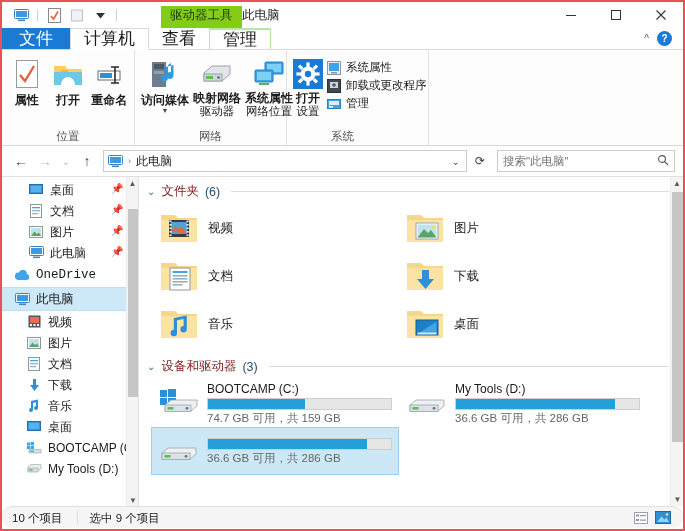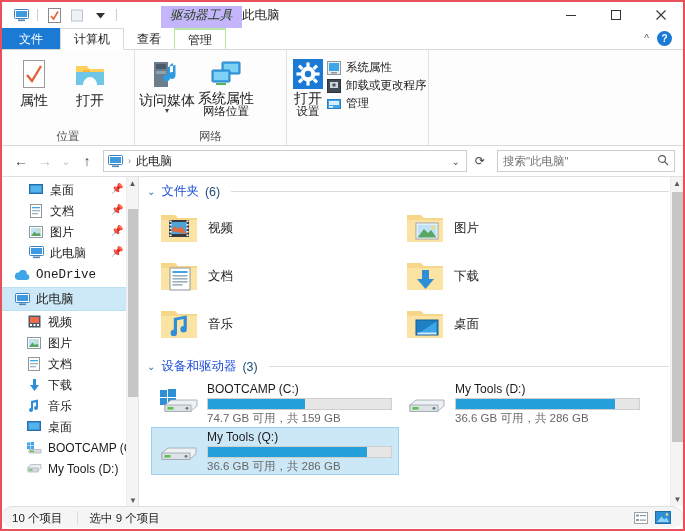--- a/index.html
+++ b/index.html
@@ -34,27 +34,26 @@
   .qat-btn {
     width: 18px; height: 18px;
     display: flex; align-items: center; justify-content: center;
   }
   .qat-sep {
     width: 1px; height: 12px; background: #cfcfcf; margin: 0 2px;
   }
   .ctx-tab-header {
     position: absolute;
     left: 159px; top: 4px;
-    background: #c4b5fd;
+    background: #84cc16;
     color: #1d3b10;
     font-size: 12.5px;
     padding: 2px 9px 13px 9px;
     line-height: 15px;
     white-space: nowrap;
-    font-style: italic;
   }
   .win-title {
     position: absolute;
     left: 240px; top: 5px;
     font-size: 12.5px;
     color: #1b1b1b;
     line-height: 16px;
   }
   .wincontrols {
     position: absolute; right: 0; top: 0;
@@ -69,21 +68,21 @@
   
   #tabstrip {
     position: relative;
     height: 22px;
     background: #ffffff;
     display: flex;
     align-items: stretch;
     border-bottom: 1px solid #d9d9d9;
   }
   .tab {
-    font-size: 12px;
+    font-size: 17px;
     display: flex; align-items: center;
     padding: 0 13px;
     color: #1b1b1b;
     line-height: 14px;
     white-space: nowrap;
   }
   .tab.file {
     background: #1a7ad4;
     color: #ffffff;
     padding: 0 17px;
@@ -144,26 +143,27 @@
     line-height: 18px;
     height: 18px;
   }
   .big-btn {
     width: 52px;
     display: flex; flex-direction: column; align-items: center;
     padding-top: 5px;
     cursor: default;
   }
   .big-btn .lbl {
-    font-size: 14px;
+    font-size: 12px;
     color: #1b1b1b;
     text-align: center;
     line-height: 13px;
     margin-top: 3px;
     white-space: nowrap;
+    font-weight: bold;
   }
   .big-btn .lbl2 {
     font-size: 11.5px; color: #1b1b1b;
     text-align: center; line-height: 13px;
     white-space: nowrap;
   }
   .big-btn.wide { width: 58px; }
   .small-list {
     display: flex; flex-direction: column;
     gap: 3px; padding-top: 6px;
@@ -291,21 +291,21 @@
     background: #ffffff;
     overflow: hidden;
   }
   .group-head {
     display: flex; align-items: center;
     padding: 6px 14px 2px 8px;
     gap: 6px;
   }
   .group-chevron { color: #3f6f9e; font-size: 10px; }
   .group-title {
-    font-size: 12.5px; color: #1d4ed8; white-space: nowrap;
+    font-size: 12.5px; color: #7f1d1d; white-space: nowrap;
   }
   .group-count { font-size: 12.5px; color: #1f4e79; }
   .group-rule {
     flex: 1; height: 1px; background: #dcdcdc; margin-left: 5px;
   }
   .tiles {
     display: flex; flex-wrap: wrap;
     padding: 2px 0 0 14px;
   }
   .tile {
@@ -471,35 +471,53 @@
         </div>
         <div class="big-btn">
           <svg width="32" height="32" viewBox="0 0 32 32">
               <path d="M2 7 h11 l2.5 3 H30 v16 H2 Z" fill="#ffcf5c"></path>
               <rect x="9" y="11" width="7" height="3" fill="#f6b63d"></rect>
               <path d="M2 26 V13 h28 v13 Z" fill="#6fc7e8"></path>
               <path d="M9 26 c0-5 4-8 7-8 s7 3 7 8 Z" fill="#fff"></path>
             </svg>
           <span class="lbl">打开</span>
         </div>
+        <div class="big-btn">
+          <svg width="32" height="32" viewBox="0 0 32 32">
+              <rect x="5" y="12" width="22" height="9" fill="#fff" stroke="#6b6b6b"></rect>
+              <rect x="7" y="14" width="12" height="5" fill="#2f8fd6"></rect>
+              <path d="M22 8 v16 M18 8 h8 M18 24 h8" stroke="#2b2b2b" stroke-width="1.6" fill="none"></path>
+            </svg>
+          <span class="lbl">重命名</span>
+        </div>
       </div>
       <div class="rgroup-label">位置</div>
     </div>
 
     <div class="rgroup" style="width:152px;">
       <div class="rgroup-items">
         <div class="big-btn">
           <svg width="34" height="32" viewBox="0 0 34 32">
               <rect x="4" y="3" width="14" height="25" fill="#6d7d8c"></rect>
               <rect x="6" y="5" width="10" height="5" fill="#4b5a68"></rect>
               <rect x="6" y="12" width="10" height="3" fill="#8fa0ae"></rect>
               <path d="M20 6 v13 a3.5 3.5 0 1 1 -2.5 -3.4 V8 l8-2 v10.5 a3.5 3.5 0 1 1 -2.5 -3.4 V4 Z" fill="#2e9ae0"></path>
             </svg>
           <span class="lbl">访问媒体</span>
           <span class="caret-dn">▾</span>
+        </div>
+        <div class="big-btn">
+          <svg width="34" height="30" viewBox="0 0 34 30">
+              <path d="M4 14 L12 7 h18 v8 l-8 7 H4 Z" fill="#e3e6e9" stroke="#9aa3ab"></path>
+              <rect x="4" y="15" width="18" height="7" fill="#cfd5da" stroke="#9aa3ab"></rect>
+              <rect x="6" y="17" width="7" height="3" fill="#59c24a"></rect>
+              <circle cx="18.5" cy="18.5" r="1.3" fill="#5a6670"></circle>
+            </svg>
+          <span class="lbl">映射网络</span>
+          <span class="lbl2">驱动器</span>
         </div>
         <div class="big-btn wide">
           <svg width="34" height="30" viewBox="0 0 34 30">
               <rect x="13" y="3" width="18" height="12" rx="1" fill="#3ea6e8" stroke="#2b7fbe"></rect>
               <rect x="15" y="5" width="14" height="8" fill="#7fd0f5"></rect>
               <rect x="3" y="11" width="18" height="12" rx="1" fill="#3ea6e8" stroke="#2b7fbe"></rect>
               <rect x="5" y="13" width="14" height="8" fill="#7fd0f5"></rect>
               <rect x="7" y="24" width="10" height="2" fill="#52b35f"></rect>
             </svg>
           <span class="lbl">系统属性</span>
@@ -551,20 +569,21 @@
           <div class="small-item">
             <svg width="14" height="14" viewBox="0 0 14 14">
                 <rect x="0.5" y="2.5" width="13" height="9" fill="#3ea6e8" stroke="#2b7fbe"></rect>
                 <rect x="2" y="4" width="10" height="4" fill="#d8eefb"></rect>
                 <rect x="2" y="9" width="4" height="1.6" fill="#fff"></rect>
               </svg>
             <span>管理</span>
           </div>
         </div>
       </div>
+      <div class="rgroup-label" style="margin-left:-30px;">系统</div>
     </div>
 
     <div style="flex:1;"></div>
   </div>
 
   <div id="addressbar">
     <div class="navbtn">←</div>
     <div class="navbtn dim">→</div>
     <div class="navbtn small dim">⌄</div>
     <div class="navbtn">↑</div>
@@ -908,21 +927,20 @@
         </div>
 
         <div class="dtile selected">
           <svg width="42" height="30" viewBox="0 0 42 30">
               <path d="M4 17 L10 12 h28 v6 l-6 5 H4 Z" fill="#eef1f4" stroke="#9aa3ab" stroke-width="0.8"></path>
               <rect x="4" y="17" width="28" height="6.5" fill="#dde2e7" stroke="#9aa3ab" stroke-width="0.8"></rect>
               <rect x="6.5" y="19" width="6" height="2.6" fill="#59c24a"></rect>
               <circle cx="28" cy="20.3" r="1.4" fill="#6b7780"></circle>
             </svg>
           <div class="dtile-info">
-            <span class="dtile-name">My Tools (Q:)</span>
             <div class="dbar">
               <div class="dbar-fill" style="width:87%;"></div>
             </div>
             <span class="dtile-sub">36.6 GB 可用，共 286 GB</span>
           </div>
         </div>
       </div>
 
       <div class="content-scroll">
         <div class="cs-arrow">▲</div>

